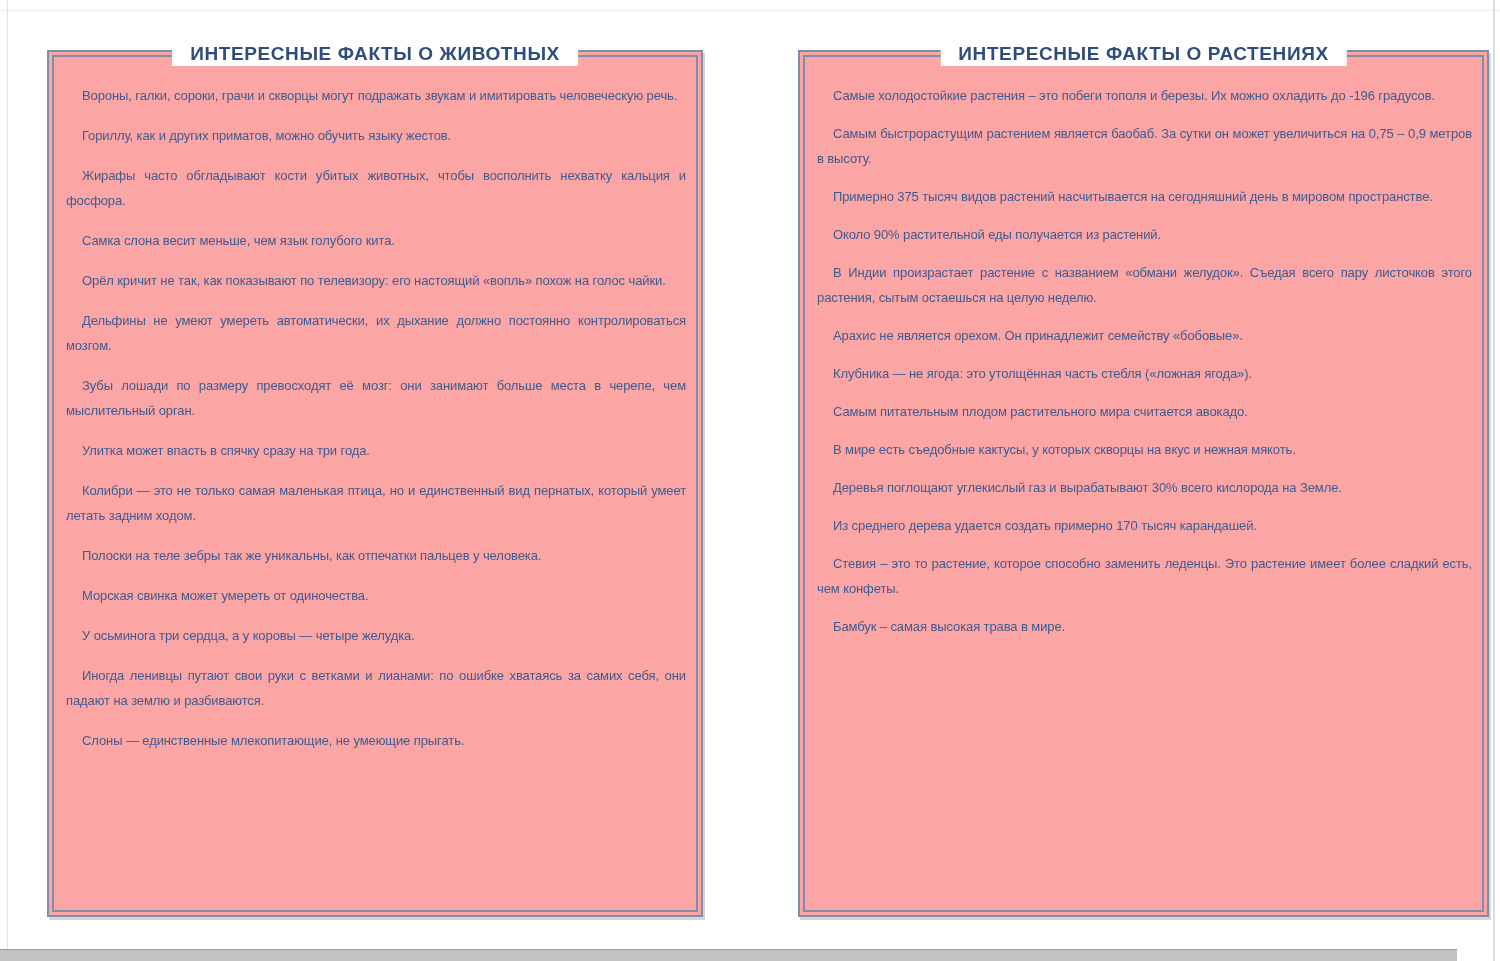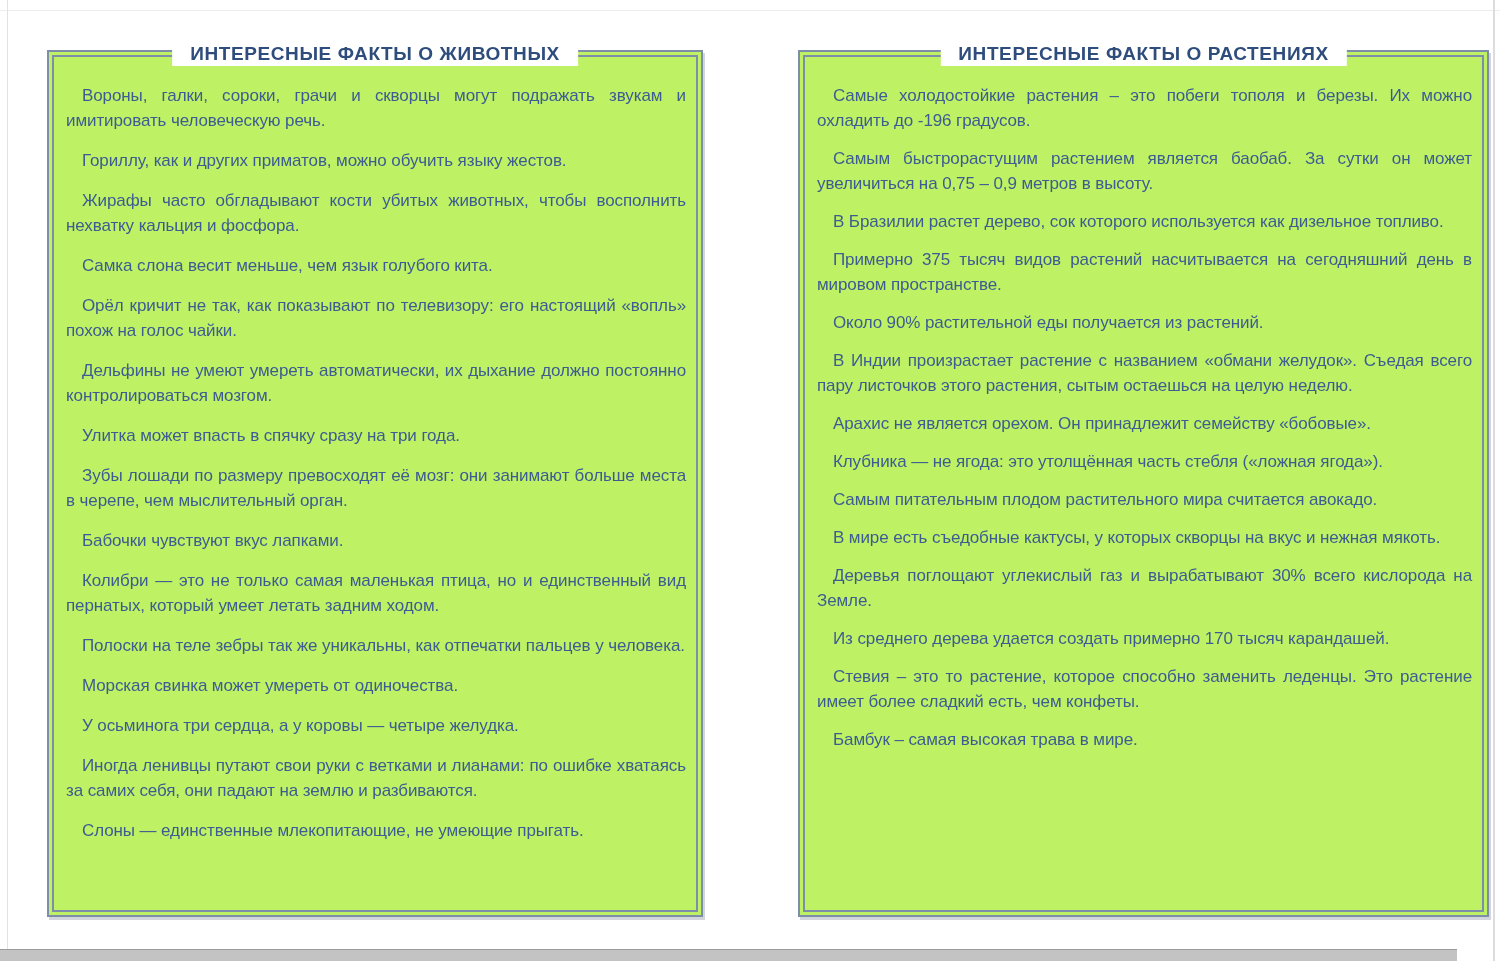--- a/index.html
+++ b/index.html
@@ -4,40 +4,40 @@
 <style>
   html,body{margin:0;padding:0;}
   body{
     width:1500px;height:961px;overflow:hidden;background:#ffffff;
     font-family:"Liberation Sans", sans-serif;
   }
   .page{position:relative;width:1500px;height:961px;background:#ffffff;}
 
   .panel{
     position:absolute;top:50px;height:867px;box-sizing:border-box;
-    border:7px double #7e8ea9;background:#bef264;
+    border:7px double #7e8ea9;background:#fca5a5;
     box-shadow:2px 3px 0 rgba(125,135,155,0.35);
   }
   .panel-left{left:47px;width:656px;}
   .panel-right{left:798px;width:691px;}
 
   .panel-title{
     position:absolute;top:-15px;left:50%;transform:translateX(-50%);
     margin:0;background:#ffffff;padding:0 18px;white-space:nowrap;
     font-size:19px;line-height:24px;font-weight:700;letter-spacing:0.6px;
     color:#2e4d7d;
   }
 
   .facts{
     padding:26px 10px 0 12px;
     text-align:justify;
   }
   .fact{
     margin:0;
-    font-size:17px;line-height:25px;letter-spacing:-0.1px;
+    font-size:13px;line-height:25px;letter-spacing:-0.1px;
     color:#3d5c92;
     text-indent:16px;
   }
   .panel-left  .fact{margin-bottom:15px;}
   .panel-right .fact{margin-bottom:13px;}
 
   
   .edge{position:absolute;}
   .edge-bottom{left:0;bottom:0;width:1457px;height:11px;background:#c3c3c3;border-top:1px solid #9b9b9b;}
   .edge-left{left:7px;top:0;width:1px;height:961px;background:#e2e2e2;}
@@ -51,38 +51,36 @@
 
   <section class="panel panel-left">
     <h2 class="panel-title">ИНТЕРЕСНЫЕ ФАКТЫ О ЖИВОТНЫХ</h2>
     <div class="facts">
         <p class="fact">Вороны, галки, сороки, грачи и скворцы могут подражать звукам и имитировать человеческую речь.</p>
         <p class="fact">Гориллу, как и других приматов, можно обучить языку жестов.</p>
         <p class="fact">Жирафы часто обгладывают кости убитых животных, чтобы восполнить нехватку кальция и фосфора.</p>
         <p class="fact">Самка слона весит меньше, чем язык голубого кита.</p>
         <p class="fact">Орёл кричит не так, как показывают по телевизору: его настоящий «вопль» похож на голос чайки.</p>
         <p class="fact">Дельфины не умеют умереть автоматически, их дыхание должно постоянно контролироваться мозгом.</p>
+        <p class="fact">Зубы лошади по размеру превосходят её мозг: они занимают больше места в черепе, чем мыслительный орган.</p>
         <p class="fact">Улитка может впасть в спячку сразу на три года.</p>
-        <p class="fact">Зубы лошади по размеру превосходят её мозг: они занимают больше места в черепе, чем мыслительный орган.</p>
-        <p class="fact">Бабочки чувствуют вкус лапками.</p>
         <p class="fact">Колибри — это не только самая маленькая птица, но и единственный вид пернатых, который умеет летать задним ходом.</p>
         <p class="fact">Полоски на теле зебры так же уникальны, как отпечатки пальцев у человека.</p>
         <p class="fact">Морская свинка может умереть от одиночества.</p>
         <p class="fact">У осьминога три сердца, а у коровы — четыре желудка.</p>
         <p class="fact">Иногда ленивцы путают свои руки с ветками и лианами: по ошибке хватаясь за самих себя, они падают на землю и разбиваются.</p>
         <p class="fact">Слоны — единственные млекопитающие, не умеющие прыгать.</p>
       </div>
   </section>
 
   <section class="panel panel-right">
     <h2 class="panel-title">ИНТЕРЕСНЫЕ ФАКТЫ О РАСТЕНИЯХ</h2>
     <div class="facts">
         <p class="fact">Самые холодостойкие растения – это побеги тополя и березы. Их можно охладить до -196 градусов.</p>
         <p class="fact">Самым быстрорастущим растением является баобаб. За сутки он может увеличиться на 0,75 – 0,9 метров в высоту.</p>
-        <p class="fact">В Бразилии растет дерево, сок которого используется как дизельное топливо.</p>
         <p class="fact">Примерно 375 тысяч видов растений насчитывается на сегодняшний день в мировом пространстве.</p>
         <p class="fact">Около 90% растительной еды получается из растений.</p>
         <p class="fact">В Индии произрастает растение с названием «обмани желудок». Съедая всего пару листочков этого растения, сытым остаешься на целую неделю.</p>
         <p class="fact">Арахис не является орехом. Он принадлежит семейству «бобовые».</p>
         <p class="fact">Клубника — не ягода: это утолщённая часть стебля («ложная ягода»).</p>
         <p class="fact">Самым питательным плодом растительного мира считается авокадо.</p>
         <p class="fact">В мире есть съедобные кактусы, у которых скворцы на вкус и нежная мякоть.</p>
         <p class="fact">Деревья поглощают углекислый газ и вырабатывают 30% всего кислорода на Земле.</p>
         <p class="fact">Из среднего дерева удается создать примерно 170 тысяч карандашей.</p>
         <p class="fact">Стевия – это то растение, которое способно заменить леденцы. Это растение имеет более сладкий есть, чем конфеты.</p>

